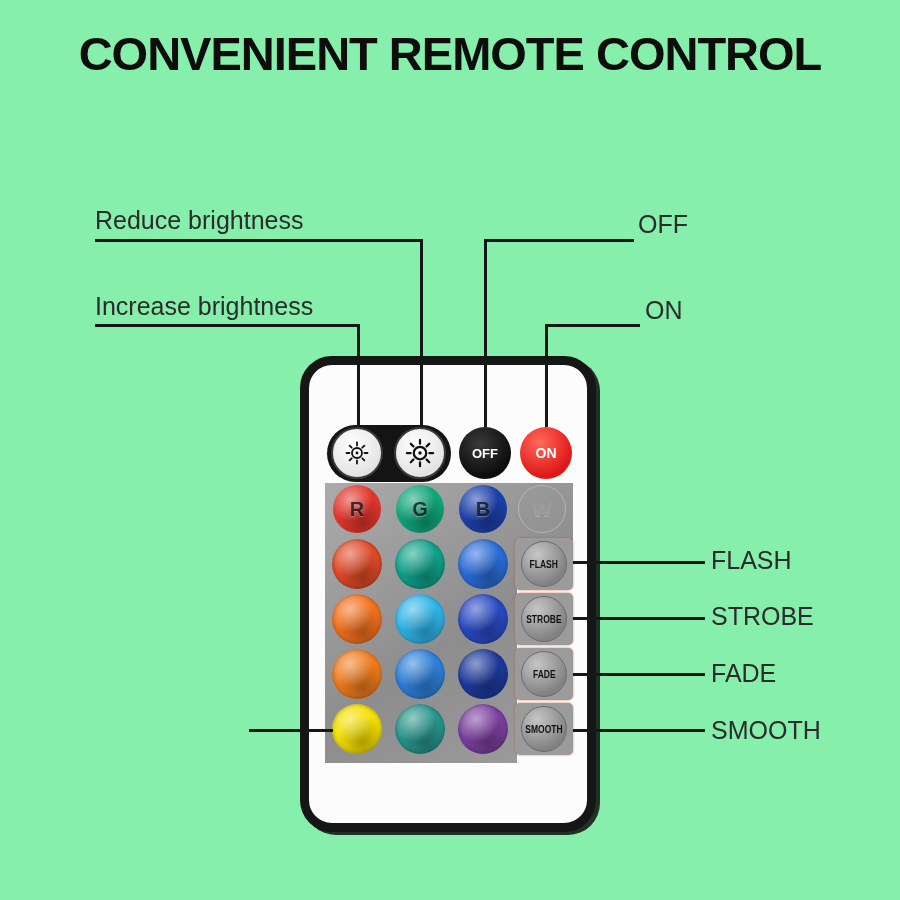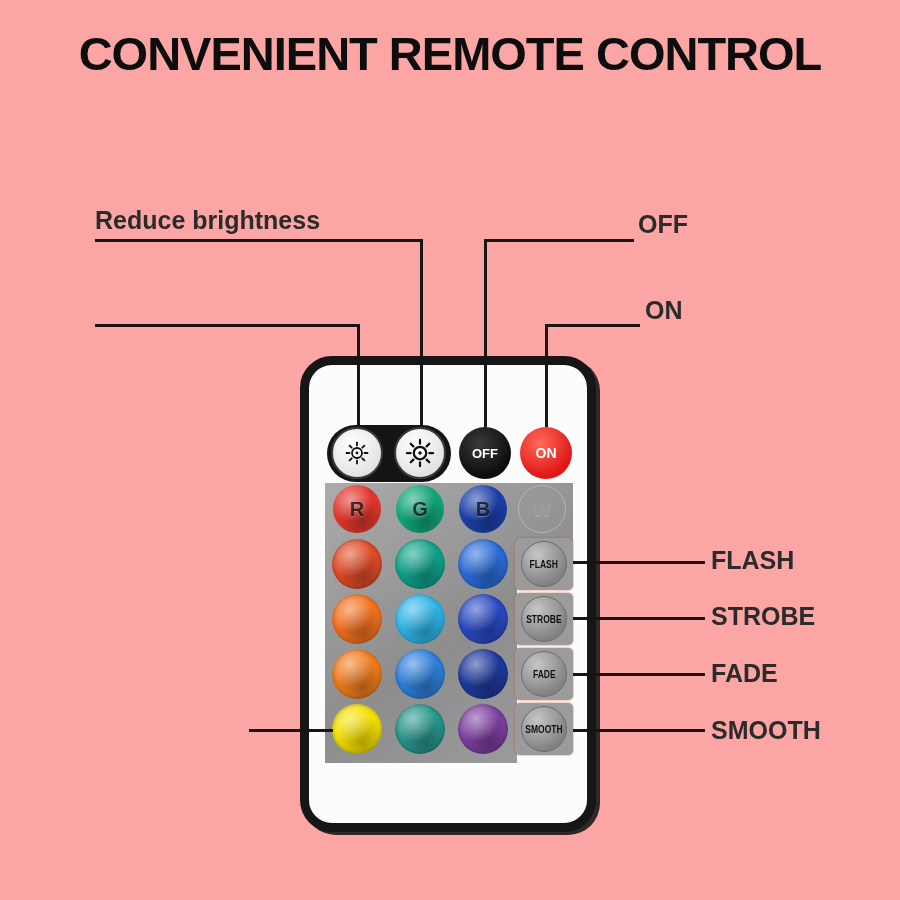--- a/index.html
+++ b/index.html
@@ -1,20 +1,20 @@
 <!DOCTYPE html>
 <html><head>
 <meta charset="utf-8">
 <style>
   html,body{margin:0;padding:0;background:#fff;}
-  .canvas{position:relative;width:900px;height:900px;background:#fca5a5;overflow:hidden;
+  .canvas{position:relative;width:900px;height:900px;background:#86efac;overflow:hidden;
           font-family:"Liberation Sans", sans-serif;}
   .title{position:absolute;left:0;right:0;top:26px;text-align:center;
          font-size:47px;font-weight:900;color:#0d0d0d;letter-spacing:-1px;}
-  .ann{position:absolute;font-size:25px;font-weight:bold;color:#2b2b2b;white-space:nowrap;}
+  .ann{position:absolute;font-size:25px;font-weight:normal;color:#2b2b2b;white-space:nowrap;}
   .line{position:absolute;background:#161616;z-index:6;}
 
   
   .ann-reduce{left:95px;top:206px;}
   .ann-increase{left:95px;top:292px;}
   .ann-off{left:638px;top:210px;}
   .ann-on{left:645px;top:296px;}
   .ann-flash{left:711px;top:546px;}
   .ann-strobe{left:711px;top:602px;}
   .ann-fade{left:711px;top:659px;}
@@ -80,20 +80,21 @@
             box-shadow:inset 0 0 4px rgba(0,0,0,0.35);}
 </style>
 </head>
 <body>
 
 <div class="canvas">
 
   <div class="title">CONVENIENT REMOTE CONTROL</div>
 
   <div class="ann ann-reduce">Reduce brightness</div>
+  <div class="ann ann-increase">Increase brightness</div>
   <div class="ann ann-off">OFF</div>
   <div class="ann ann-on">ON</div>
   <div class="ann ann-flash">FLASH</div>
   <div class="ann ann-strobe">STROBE</div>
   <div class="ann ann-fade">FADE</div>
   <div class="ann ann-smooth">SMOOTH</div>
 
   <div class="line ln-reduce-h"></div>
   <div class="line ln-reduce-v"></div>
   <div class="line ln-increase-h"></div>

